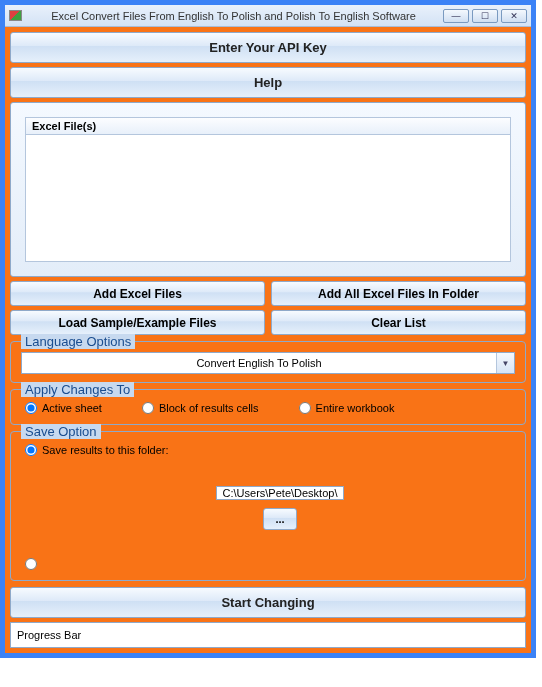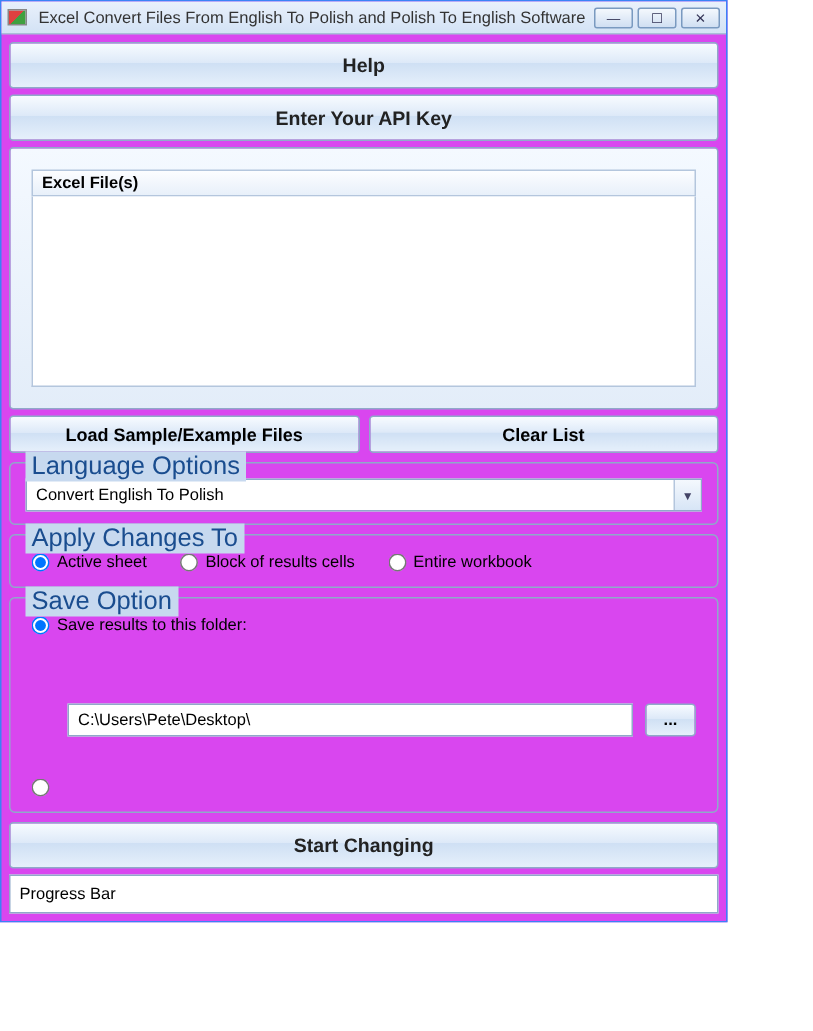--- a/index.html
+++ b/index.html
@@ -1,63 +1,67 @@
 <!DOCTYPE html>
 <html><head>
 <meta charset="utf-8">
 <style>
 * { box-sizing: border-box; font-family: Tahoma, Arial, sans-serif; }
 body { margin: 0; padding: 0; background: #fff; width: 542px; }
-.window { width: 485px; border: 1px solid #3b82f6; background: #d946ef; }
+.window { width: 536px; border: 5px solid #3b82f6; background: #f97316; }
 .titlebar { height: 22px; background: linear-gradient(#e9f1fb, #d3e2f5); display: flex; align-items: center; padding: 0 4px; border-bottom: 1px solid #a8bdd8; font-size: 11px; color: #333; }
 .titlebar .app-icon { width: 13px; height: 11px; background: linear-gradient(135deg,#e04040 50%,#40a040 50%); margin-right: 5px; border:1px solid #888; }
 .titlebar .title-text { flex: 1; white-space: nowrap; overflow: hidden; text-align: center; }
 .titlebar .win-btn { width: 26px; height: 14px; margin-left: 3px; border:1px solid #7a9ac0; border-radius:2px; background:linear-gradient(#f4f8fd,#d0dff2); display:flex; align-items:center; justify-content:center; font-size:9px; color:#335; cursor:default; }
 .client { padding: 5px 5px 5px 5px; }
 .big-btn { width: 100%; height: 31px; margin-bottom: 4px; border:1px solid #8fa9c9; border-radius:3px; background:linear-gradient(#f7fbff,#dde9f8 45%,#cfe0f4 46%,#e6f0fb); font-size:13px; font-weight:bold; color:#222; display:flex; align-items:center; justify-content:center; cursor:default; }
 .file-area { border:1px solid #8fa9c9; border-radius:3px; background:linear-gradient(#f4f9ff,#e3edf9); padding:14px; margin-bottom:4px; }
 .file-list-header { background:linear-gradient(#fcfdff,#e8f0fa); border:1px solid #b4c6dd; height:18px; display:flex; align-items:center; padding:0 6px; font-size:11px; font-weight:bold; }
 .file-list-body { background:#fff; border:1px solid #b4c6dd; border-top:none; height:127px; }
 .btn-row { display:flex; gap:6px; margin-bottom:4px; }
 .half-btn { flex:1; height:25px; border:1px solid #8fa9c9; border-radius:3px; background:linear-gradient(#f7fbff,#dde9f8 45%,#cfe0f4 46%,#e6f0fb); font-size:12px; font-weight:bold; display:flex; align-items:center; justify-content:center; cursor:default; }
 .group { border:1px solid #8fa9c9; border-radius:4px; margin:6px 0 2px 0; padding:10px 10px 8px 10px; position:relative; background:transparent; }
-.group-title { position:absolute; top:-8px; left:10px; background:#c7d9ef; padding:0 4px; font-size:17px; color:#1a4d8f; }
-.combo { width:100%; height:22px; border:1px solid #8fa9c9; background:#fff; display:flex; align-items:center; font-size:11px; }
+.group-title { position:absolute; top:-8px; left:10px; background:#c7d9ef; padding:0 4px; font-size:13px; color:#1a4d8f; }
+.combo { width:100%; height:22px; border:1px solid #8fa9c9; background:#fff; display:flex; align-items:center; font-size:11px;text-align:center; }
 .combo .combo-text { flex:1; padding:0 6px; }
 .combo .combo-arrow { width:18px; height:100%; border-left:1px solid #b4c6dd; background:linear-gradient(#f4f8fd,#d7e5f6); display:flex; align-items:center; justify-content:center; font-size:8px; color:#446; }
-.radio-row { display:flex; gap:22px; align-items:center; font-size:11px; padding:2px 4px; }
+.radio-row { display:flex; gap:40px; align-items:center; font-size:11px; padding:2px 4px; }
 .radio { display:flex; align-items:center; gap:5px; }
 .radio input { margin:0; width:12px; height:12px; }
-.save-folder-row { display:flex; align-items:center; gap:8px; margin:26px 0 8px 24px; }
+.save-folder-row { display:flex; align-items:center; gap:8px; margin:10px 0 8px 24px;flex-direction:column; }
 .path-box { flex:1; height:22px; border:1px solid #8fa9c9; background:#fff; padding:0 6px; display:flex; align-items:center; font-size:11px; }
 .browse-btn { width:34px; height:22px; border:1px solid #8fa9c9; border-radius:3px; background:linear-gradient(#f7fbff,#dde9f8 45%,#cfe0f4 46%,#e6f0fb); display:flex; align-items:center; justify-content:center; font-size:11px; font-weight:bold; }
 .progress-area { margin-top:4px; background:#fff; border:1px solid #8fa9c9; height:22px; display:flex; align-items:center; padding:12px 6px; font-size:11px; }
 .radio-stack { display:flex; flex-direction:column; gap:20px; font-size:11px; padding:2px 4px; }
 </style>
 </head>
 <body>
 
 <div class="window">
   <div class="titlebar">
     <div class="app-icon"></div>
     <div class="title-text">Excel Convert Files From English To Polish and Polish To English Software</div>
     <div class="win-btn">—</div>
     <div class="win-btn">☐</div>
     <div class="win-btn">✕</div>
   </div>
   <div class="client">
 
+    <div class="big-btn">Enter Your API Key</div>
     <div class="big-btn">Help</div>
-    <div class="big-btn">Enter Your API Key</div>
 
     <div class="file-area">
       <div class="file-list-header">Excel File(s)</div>
       <div class="file-list-body"></div>
     </div>
 
+    <div class="btn-row">
+      <div class="half-btn">Add Excel Files</div>
+      <div class="half-btn">Add All Excel Files In Folder</div>
+    </div>
     <div class="btn-row">
       <div class="half-btn">Load Sample/Example Files</div>
       <div class="half-btn">Clear List</div>
     </div>
 
     <div class="group">
       <div class="group-title">Language Options</div>
       <div class="combo">
         <div class="combo-text">Convert English To Polish</div>
         <div class="combo-arrow">▼</div>

